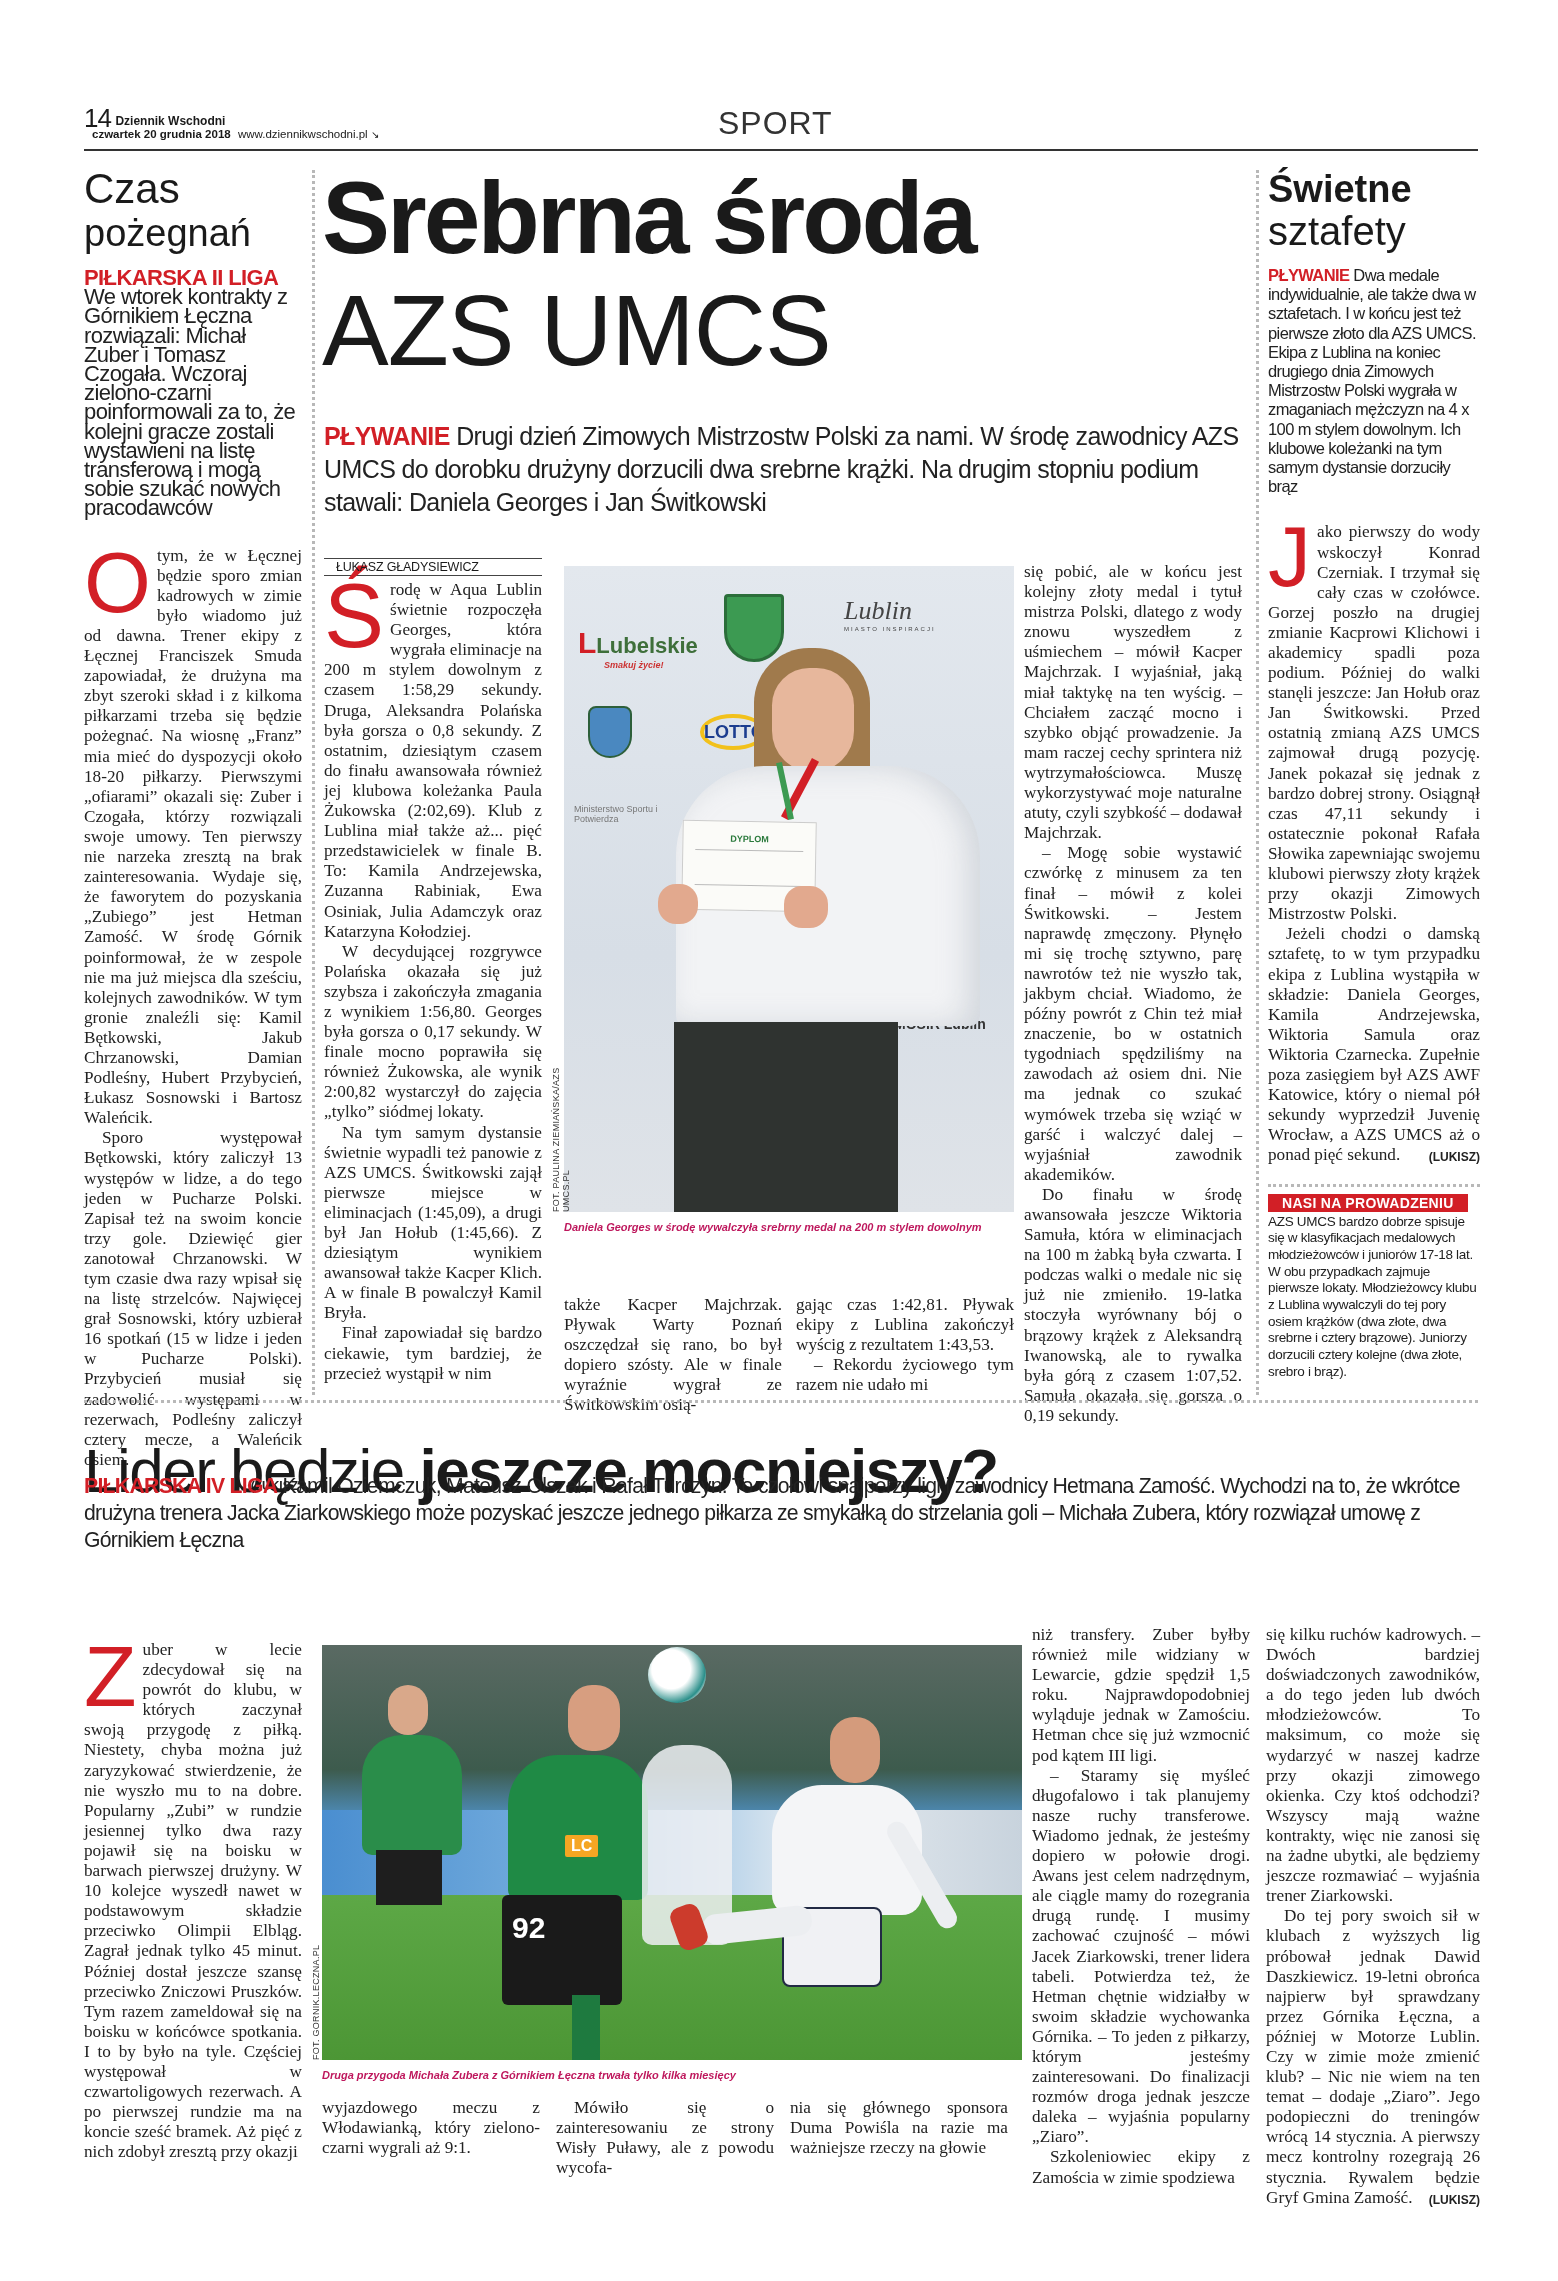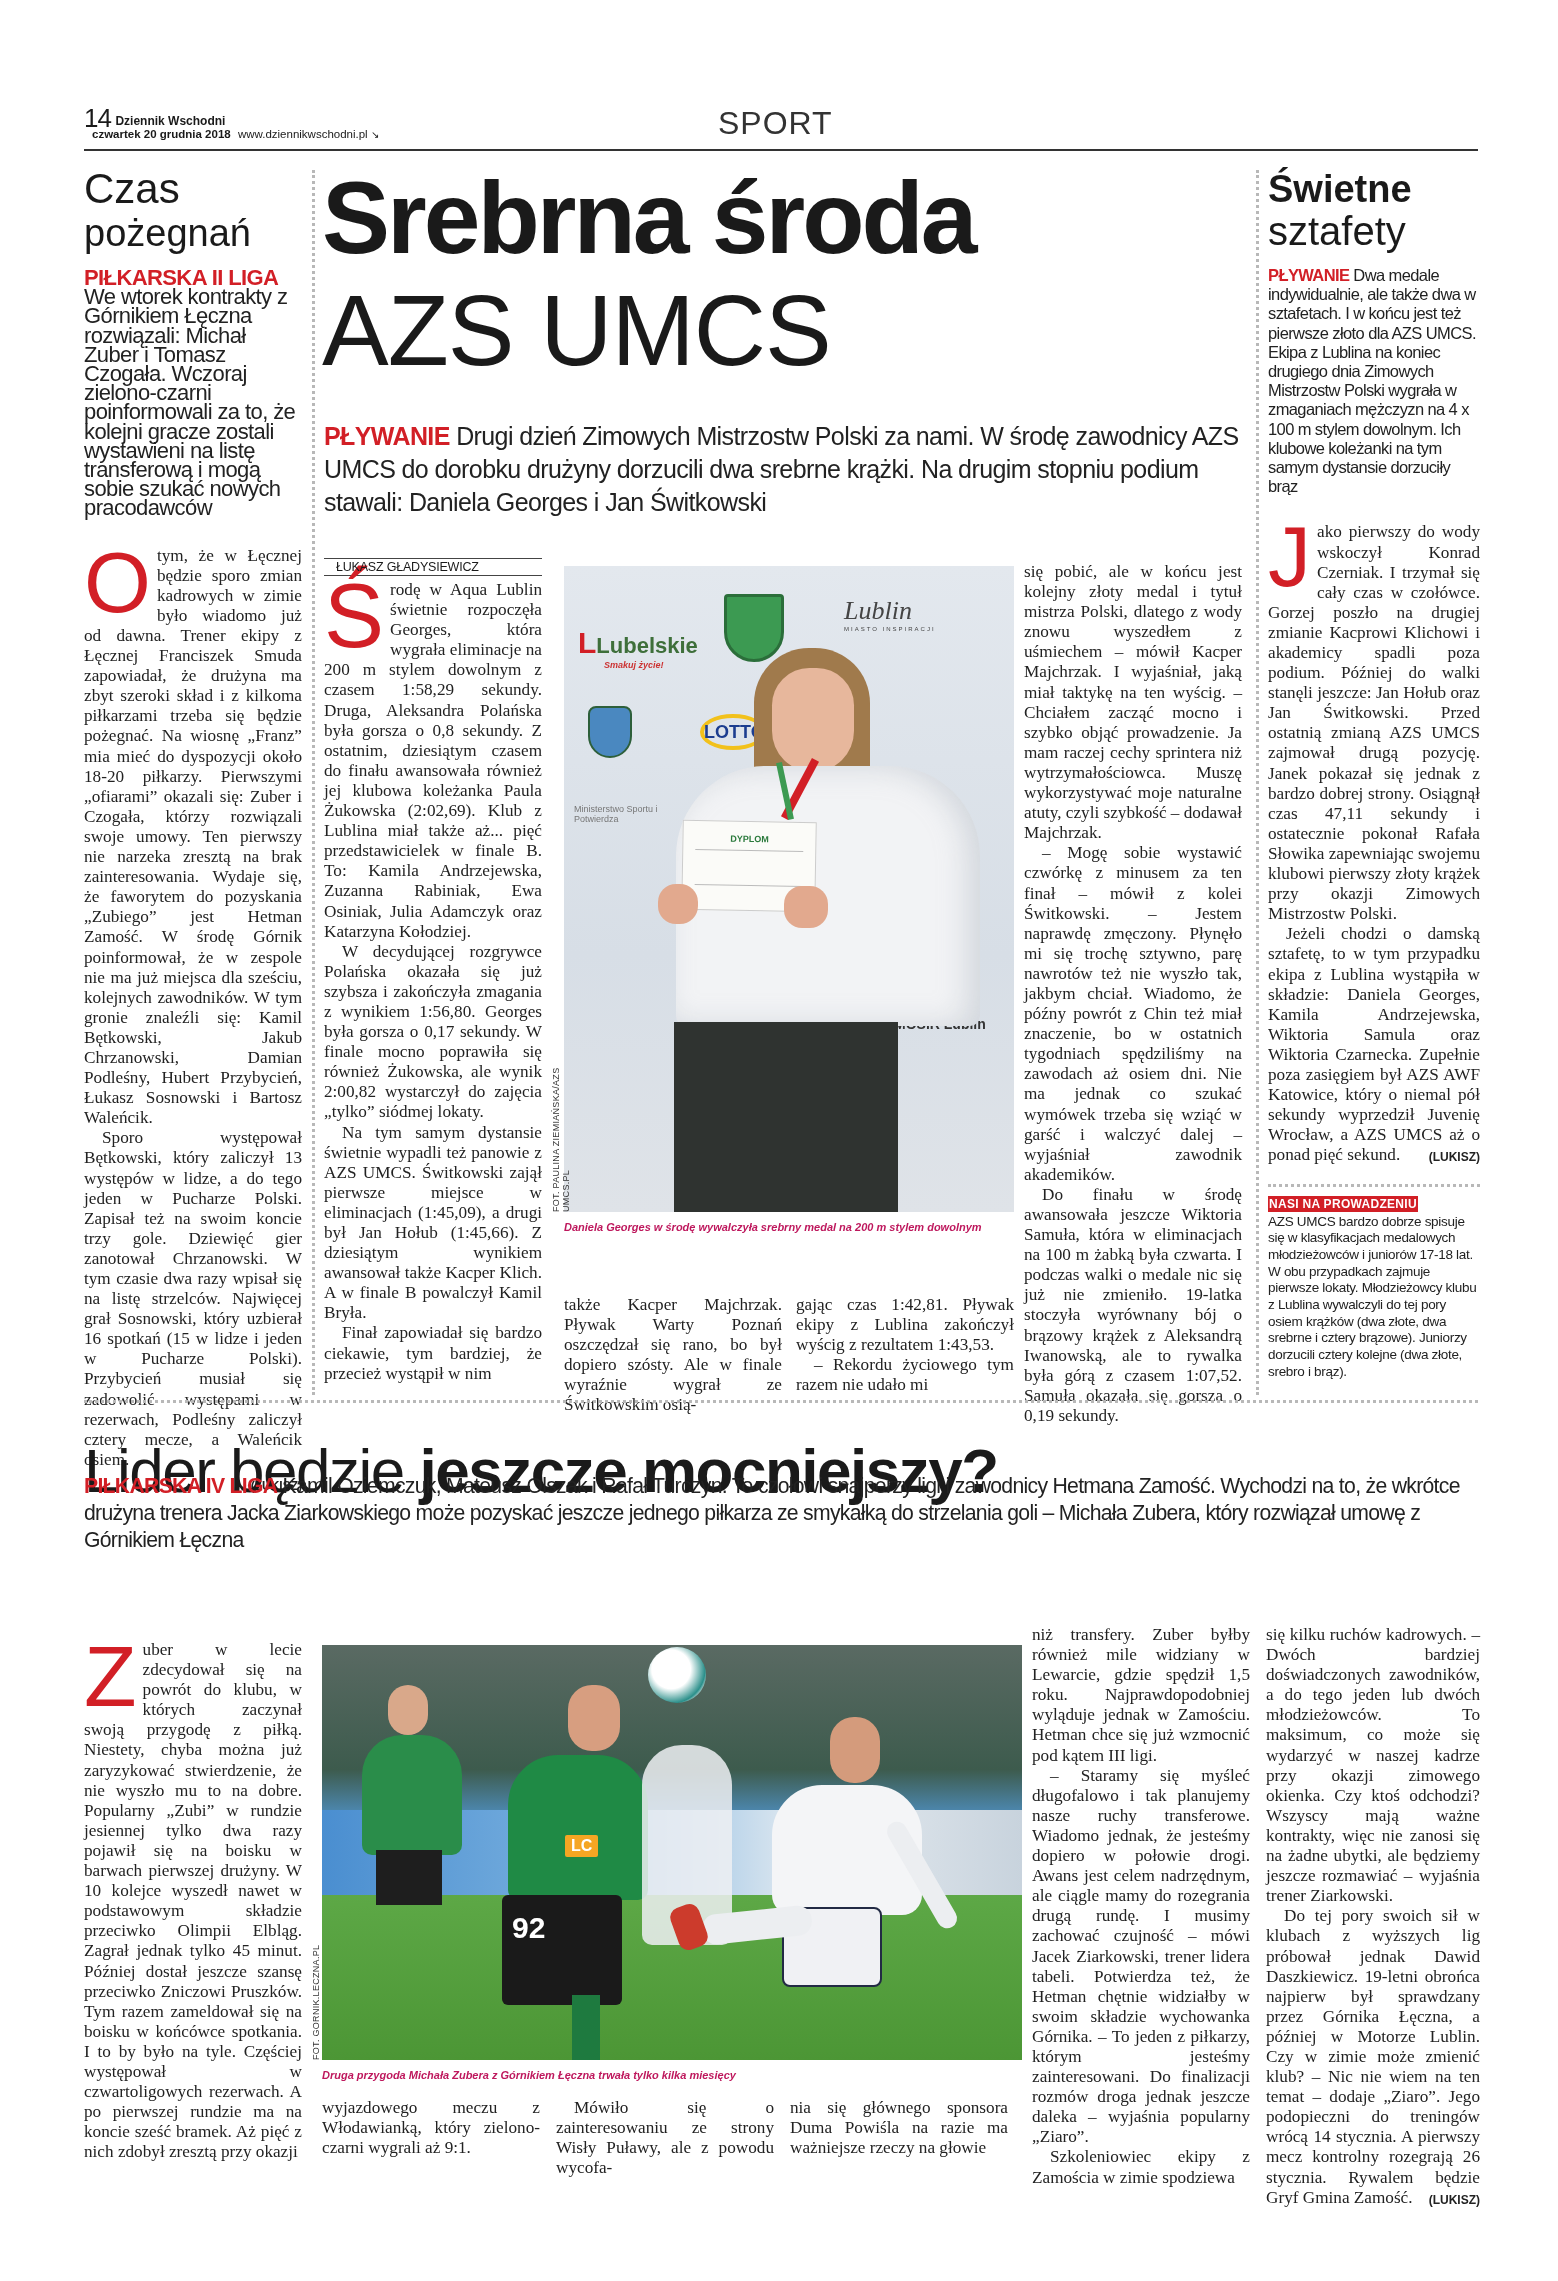--- a/index.html
+++ b/index.html
@@ -132,21 +132,21 @@
     <span class="red" style="font-weight:bold">PŁYWANIE</span>
     <span>Dwa medale indywidualnie, ale także dwa w sztafetach. I w końcu jest też pierwsze złoto dla AZS UMCS. Ekipa z Lublina na koniec drugiego dnia Zimowych Mistrzostw Polski wygrała w zmaganiach mężczyzn na 4 x 100 m stylem dowolnym. Ich klubowe koleżanki na tym samym dystansie dorzuciły brąz</span>
   </div>
   <div class="body-txt" style="margin-top:26px">
     <p class="noind"><span class="dropcap" style="font-size:86px;margin-top:0">J</span><span>ako pierwszy do wody wskoczył Konrad Czerniak. I trzymał się cały czas w czołówce. Gorzej poszło na drugiej zmianie Kacprowi Klichowi i akademicy spadli poza podium. Później do walki stanęli jeszcze: Jan Hołub oraz Jan Świtkowski. Przed ostatnią zmianą AZS UMCS zajmował drugą pozycję. Janek pokazał się jednak z bardzo dobrej strony. Osiągnął czas 47,11 sekundy i ostatecznie pokonał Rafała Słowika zapewniając swojemu klubowi pierwszy złoty krążek przy okazji Zimowych Mistrzostw Polski.</span></p>
     <p>Jeżeli chodzi o damską sztafetę, to w tym przypadku ekipa z Lublina wystąpiła w składzie: Daniela Georges, Kamila Andrzejewska, Wiktoria Samula oraz Wiktoria Czarnecka. Zupełnie poza zasięgiem był AZS AWF Katowice, który o niemal pół sekundy wyprzedził Juvenię Wrocław, a AZS UMCS aż o ponad pięć sekund.</p>
     <div class="sig" style="margin-top:-18px">(LUKISZ)</div>
   </div>
   <div class="dots-h" style="margin-top:16px;width:100%"></div>
   <div style="margin-top:6px">
-    <span class="sans" style="display:inline-block;background:#d21f26;color:#fff;font-weight:bold;font-size:12px;padding:1px 1px;letter-spacing:0.3px">NASI NA PROWADZENIU</span>
+    <span class="sans" style="display:inline-block;background:#d21f26;color:#fff;font-weight:bold;font-size:14px;padding:1px 14px;letter-spacing:0.3px">NASI NA PROWADZENIU</span>
     <div class="sans" style="font-size:13.5px;line-height:16.7px;margin-top:2px;letter-spacing:-0.3px;color:#222">AZS UMCS bardzo dobrze spisuje się w klasyfikacjach medalowych młodzieżowców i juniorów 17-18 lat. W obu przypadkach zajmuje pierwsze lokaty. Młodzieżowcy klubu z Lublina wywalczyli do tej pory osiem krążków (dwa złote, dwa srebrne i cztery brązowe). Juniorzy dorzucili cztery kolejne (dwa złote, srebro i brąz).</div>
   </div>
 </div>
 
 <div class="abs dots-h" style="left:84px;top:1400px;width:1394px"></div>
 
 <div class="abs sans" style="left:84px;top:1436px;width:1400px;font-size:62px;line-height:70px;letter-spacing:-1.5px;white-space:nowrap">
   <span style="font-weight:300">Lider będzie </span><span style="font-weight:bold">jeszcze mocniejszy?</span>
 </div>
 <div class="abs lead" style="left:84px;top:1472px;width:1400px;font-size:21.2px;line-height:27px;letter-spacing:-0.7px">

